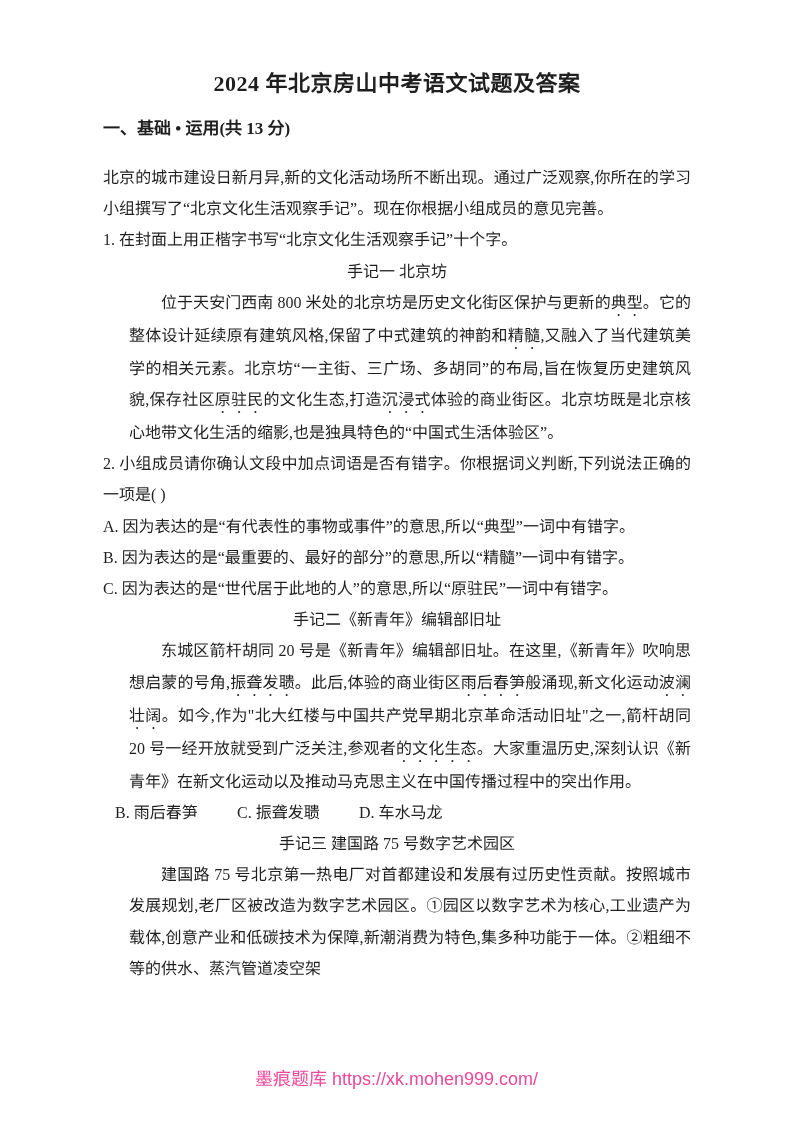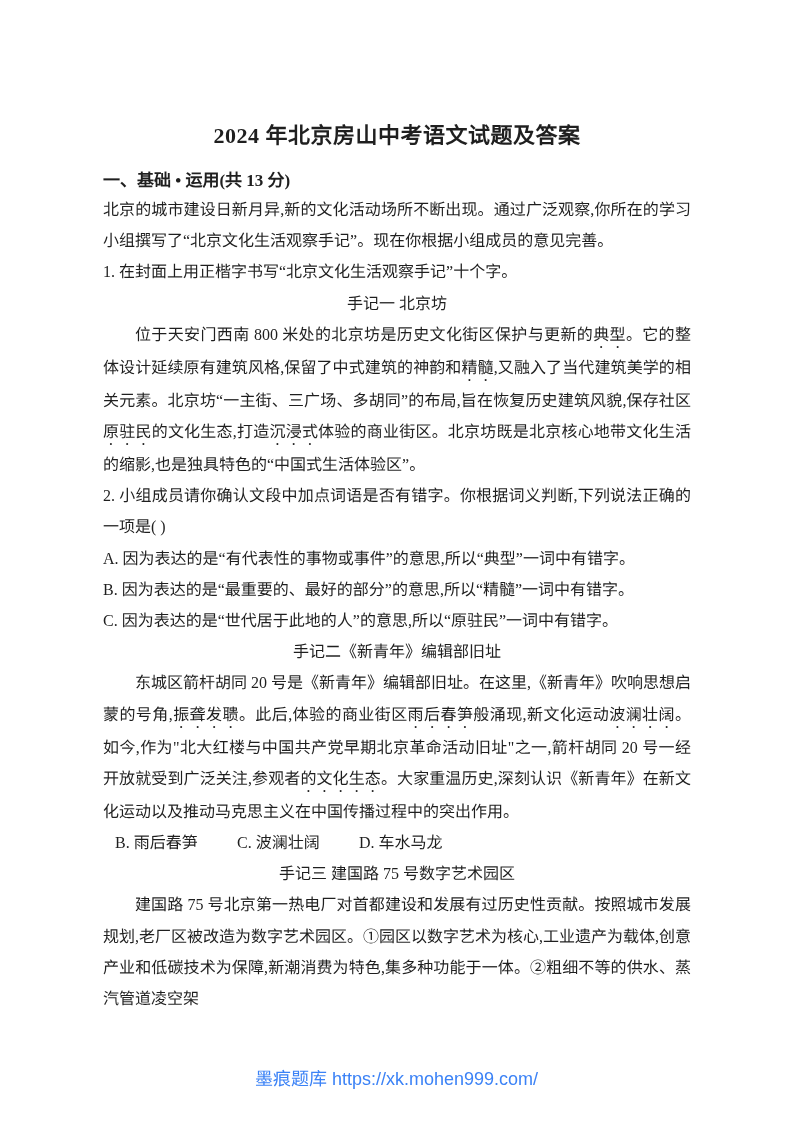--- a/index.html
+++ b/index.html
@@ -10,21 +10,21 @@
     color: #1f1f1f;
     font-family: "Liberation Serif", "DejaVu Serif", serif;
     position: relative;
     overflow: hidden;
   }
   .sheet {
     position: absolute;
     left: 103px;
     top: 0;
     width: 588px;
-    padding-top: 120px;
+    padding-top: 68px;
   }
   .doc-title {
     margin: 0;
     text-align: center;
     font-size: 22px;
     font-weight: bold;
     line-height: 32px;
     letter-spacing: 0.5px;
   }
   .section-heading {
@@ -32,43 +32,43 @@
     font-size: 17px;
     font-weight: bold;
     line-height: 26px;
   }
   .para {
     margin: 0;
     font-size: 16px;
     line-height: 31.2px;
     text-align: justify;
   }
-  .para.first { margin-top: 0; }
-  .indent { text-indent: 32px; }
+  .para.first { margin-top: 20px; }
+  .indent { text-indent: 32px; margin-left: 26px; }
   .center-line { text-align: center; text-indent: 0; }
   .q3-options {
     display: grid;
     grid-template-columns: 122px 122px 121px auto;
     padding-left: 12px;
   }
   .em-dot {
     -webkit-text-emphasis: filled dot;
     -webkit-text-emphasis-position: under;
     text-emphasis: filled dot;
     text-emphasis-position: under left;
   }
   .footer {
     position: absolute;
     left: 0;
     top: 1066px;
     width: 793px;
     text-align: center;
     font-family: "Liberation Sans", "DejaVu Sans", sans-serif;
     font-size: 18px;
-    color: #3b82f6;
+    color: #ec4899;
     line-height: 26px;
   }
 </style>
 </head>
 <body>
 
 <div class="sheet">
 
   <h1 class="doc-title">2024 年北京房山中考语文试题及答案</h1>
 
@@ -88,21 +88,21 @@
   <div class="para">B. 因为表达的是“最重要的、最好的部分”的意思,所以“精髓”一词中有错字。</div>
   <div class="para">C. 因为表达的是“世代居于此地的人”的意思,所以“原驻民”一词中有错字。</div>
 
   <div class="para center-line">手记二《新青年》编辑部旧址</div>
 
   <p class="para indent"><span>东城区箭杆胡同 20 号是《新青年》编辑部旧址。在这里,《新青年》吹响思想启蒙的号角,</span><span class="em-dot">振聋发聩</span><span>。此后,体验的商业街区</span><span class="em-dot">雨后春笋</span><span>般涌现,新文化运动</span><span class="em-dot">波澜壮阔</span><span>。如今,作为"北大红楼与中国共产党早期北京革命活动旧址"之一,箭杆胡同 20 号一经开放就受到广泛关注,参观者</span><span class="em-dot">的文化生态</span><span>。大家重温历史,深刻认识《新青年》在新文化运动以及推动马克思主义在中国传播过程中的突出作用。</span></p>
 
 
   <div class="para q3-options">
     <span>B. 雨后春笋</span>
-    <span>C. 波澜壮阔</span>
+    <span>C. 振聋发聩</span>
     <span>D. 车水马龙</span>
   </div>
 
   <div class="para center-line">手记三 建国路 75 号数字艺术园区</div>
 
   <p class="para indent"><span>建国路 75 号北京第一热电厂对首都建设和发展有过历史性贡献。按照城市发展规划,老厂区被改造为数字艺术园区。①园区以数字艺术为核心,工业遗产为载体,创意产业和低碳技术为保障,新潮消费为特色,集多种功能于一体。②粗细不等的供水、蒸汽管道凌空架</span></p>
 
 </div>
 
 <div class="footer">墨痕题库 https://xk.mohen999.com/</div>

